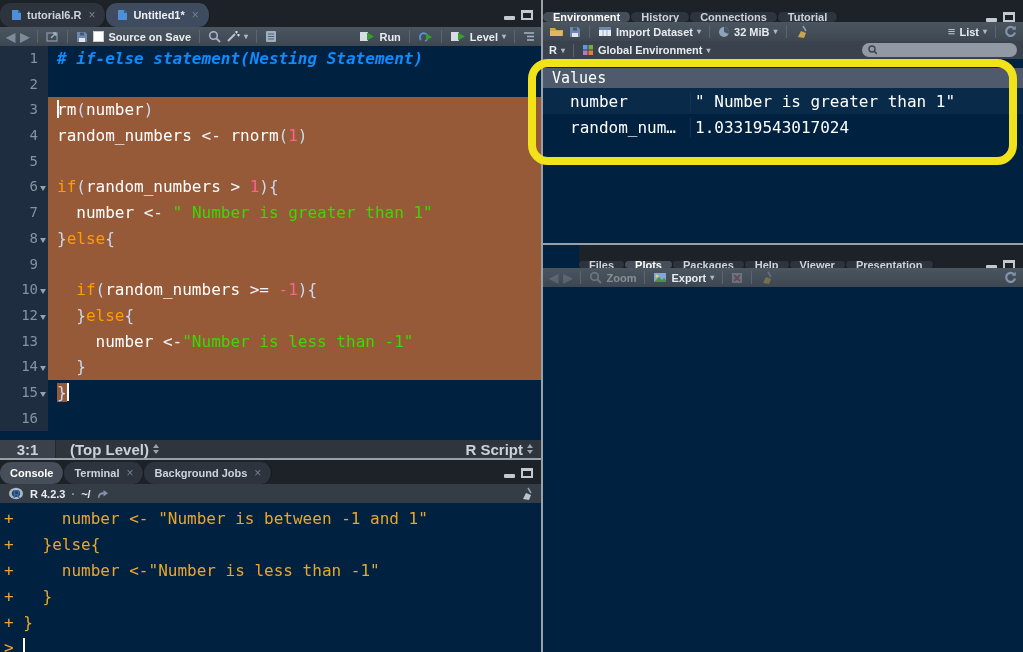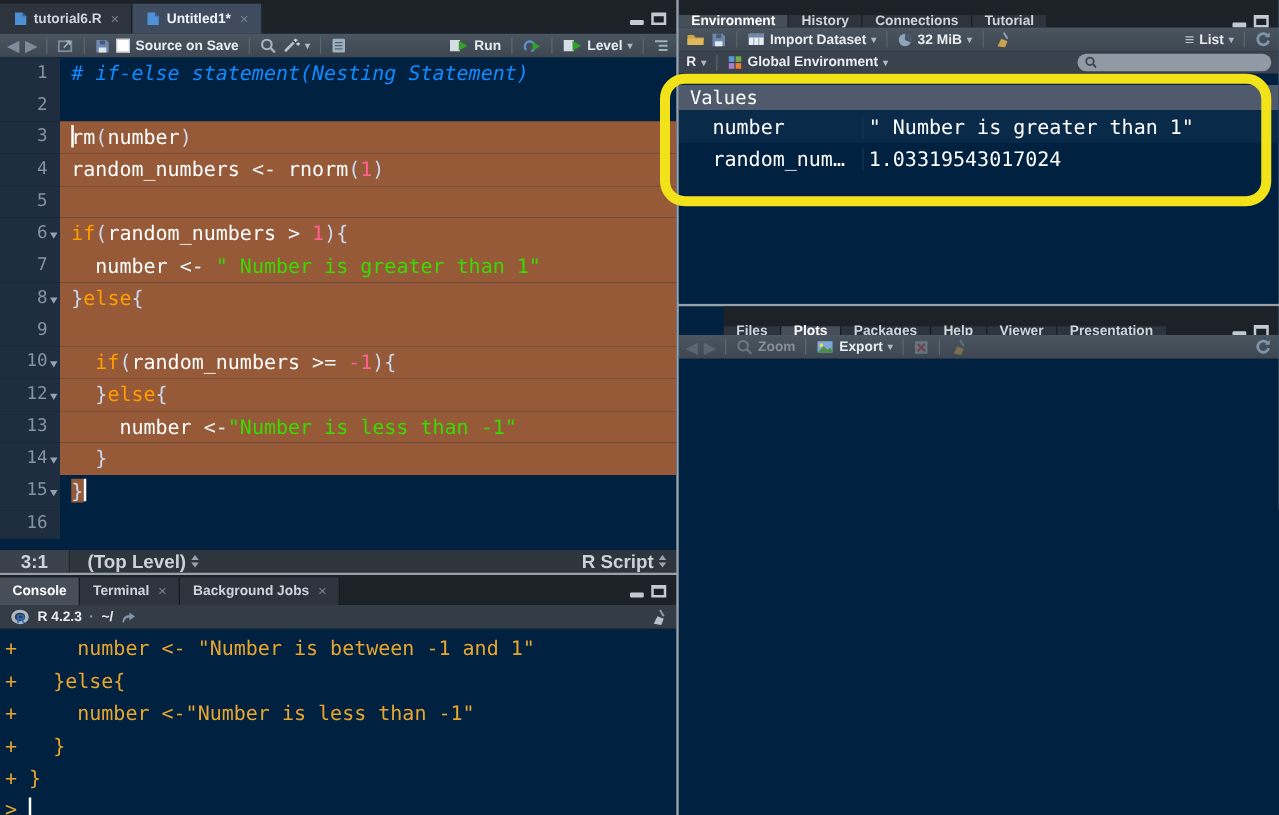--- a/index.html
+++ b/index.html
@@ -3,21 +3,21 @@
 <meta charset="utf-8">
 <style>
   * { margin:0; padding:0; box-sizing:border-box; }
   html,body { width:1023px; height:652px; overflow:hidden; }
   body { font-family:"Liberation Sans", sans-serif; background:#9aa0a8; position:relative; }
   .pane { position:absolute; overflow:hidden; background:#002240; }
   
   .tabbar { display:flex; align-items:flex-end; background:#1d2228; height:100%; }
   .tab { display:flex; align-items:center; gap:5px; padding:0 10px; height:100%;
          background:#2d343d; color:#cdd4db; font-size:11px; font-weight:bold;
-         border-right:1px solid #171b20; white-space:nowrap; }
+         border-right:1px solid #171b20; white-space:nowrap;border-radius:11px; }
   .tab.active { background:#454e59; color:#fff; }
   .tab.active-blue { background:#3f4c60; color:#eef2f7;justify-content:center; }
   .tab .close { color:#77818d; font-size:12px; font-weight:normal; margin-left:2px; }
   .winctl { margin-left:auto; display:flex; align-items:center; gap:6px; padding:0 8px; height:100%; }
   .win-min { width:11px; height:4px; background:#c2c9d1; border-radius:1px; margin-top:5px; }
   .win-max { width:12px; height:10px; border:2px solid #c2c9d1; border-top:3px solid #c2c9d1; }
   .toolbar { display:flex; align-items:center; background:linear-gradient(#4a5560,#3e4751);
              height:100%; padding:0 6px; gap:5px; color:#e8ecf0; font-size:11px; font-weight:bold; }
   .tsep { width:1px; height:13px; background:#5b6570; margin:0 3px; }
   .tbtn { display:flex; align-items:center; gap:4px; }
@@ -36,21 +36,21 @@
   .code-line { display:flex; height:25.7px; line-height:25.7px; white-space:pre; }
   .gutter { width:48px; flex:0 0 48px; background:#1e2d3f; color:#8494a4; font-size:14px;
             display:flex; justify-content:flex-end; align-items:center; }
   .gutter .num { text-align:right; }
   .gutter .fold { width:10px; display:flex; justify-content:center; }
   .gutter .fold i { width:0; height:0; border-left:3px solid transparent; border-right:3px solid transparent; border-top:5px solid #93a1b1; margin-top:3px;}
   .gutter .nofold { width:10px; }
   .code { flex:1; padding-left:9px; }
   .code-line.sel .code { background:#965a38; }
   .inline-sel { background:#965a38; }
-  .tok-comment { color:#0e8bff; font-style:italic; }
+  .tok-comment { color:#0e8bff; font-style:italic;font-weight:bold; }
   .tok-text { color:#ffffff; }
   .tok-kw { color:#ff9d00; }
   .tok-str { color:#3ad900; }
   .tok-num { color:#ff628c; }
   .tok-punct { color:#c9daf0; }
   .tok-op { color:#eef2f7; }
   .caret { display:inline-block; width:2px; height:18px; background:#ffffff; vertical-align:-3px; margin-right:-2px; }
   #source-status { position:absolute; left:0; top:440px; width:100%; height:18px; background:#2f353d;
                    display:flex; align-items:center; color:#ccd2d9; font-size:15px; font-weight:bold; }
   #cursor-pos { width:56px; height:100%; background:#3a414b; display:flex; align-items:center; justify-content:center; border-right:1px solid #23282f; }

